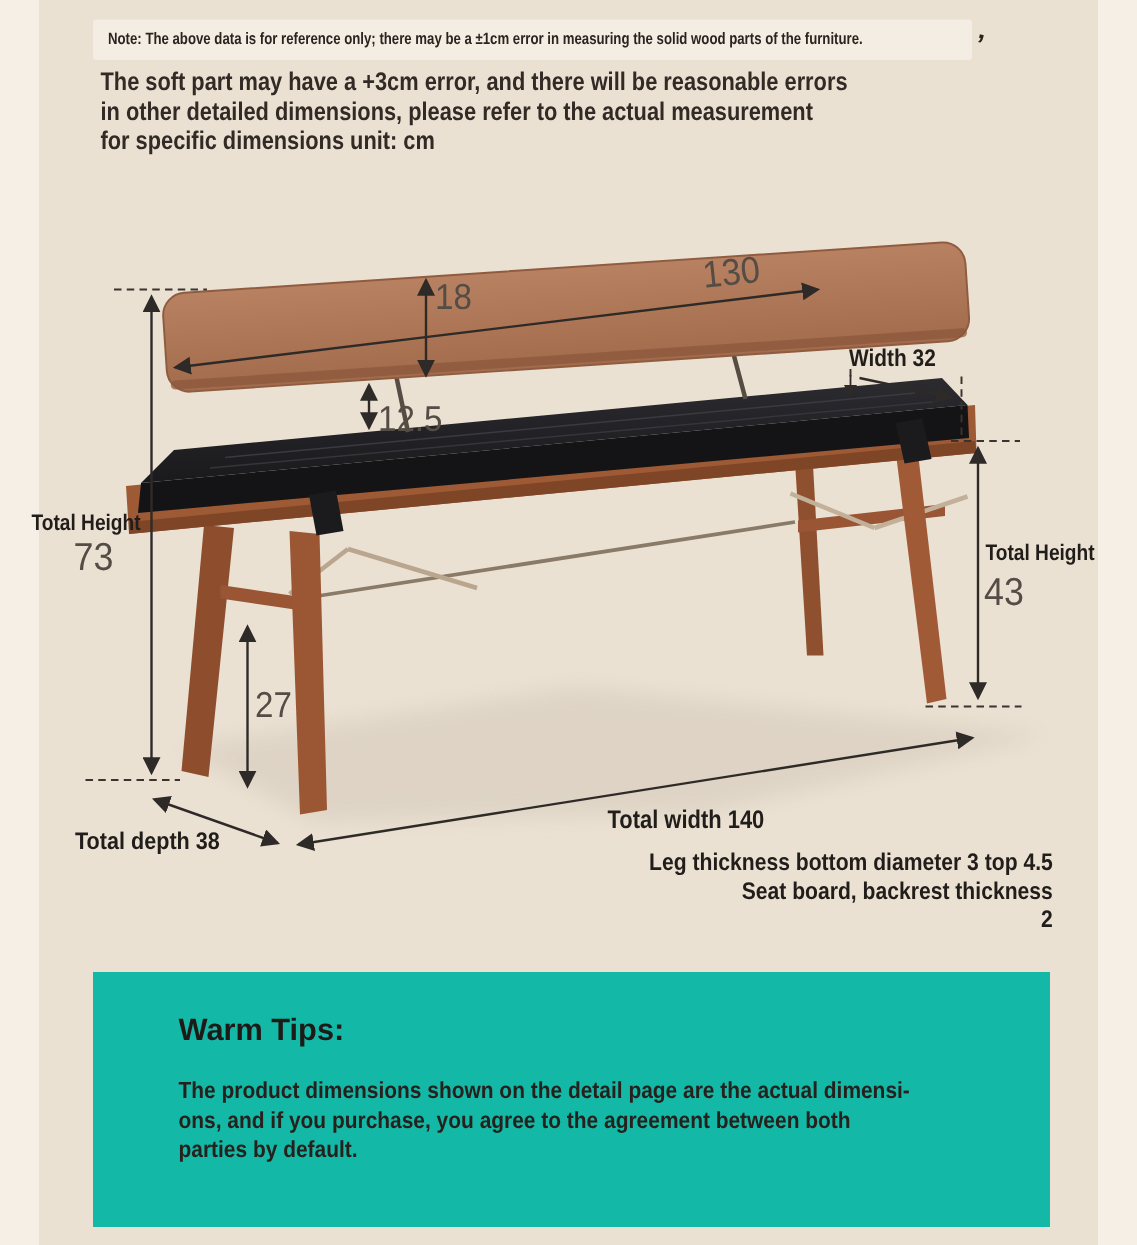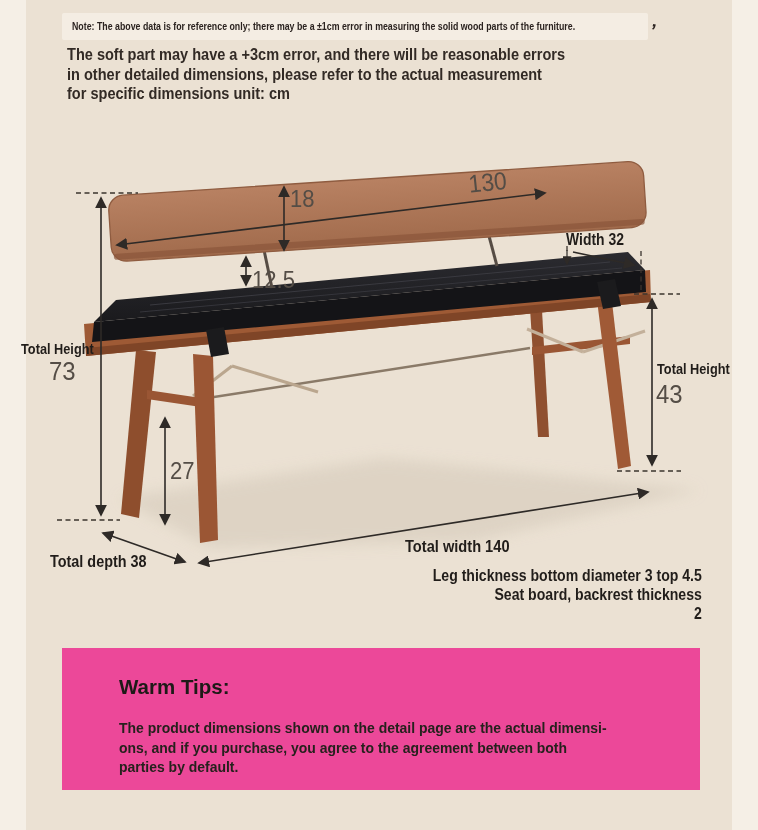--- a/index.html
+++ b/index.html
@@ -26,22 +26,22 @@
   .lbl{position:absolute;font-weight:bold;color:#211d1a;white-space:nowrap;
     transform-origin:left top;}
   .num{position:absolute;font-weight:normal;color:#544d46;white-space:nowrap;
     transform-origin:left top;}
 
   .spec-block{position:absolute;right:56px;top:566px;text-align:right;
     font-size:16px;font-weight:bold;color:#211d1a;line-height:19px;
     transform:scaleX(.88);transform-origin:right top;}
   .spec-block div{white-space:nowrap;}
 
-  .tips-box{position:absolute;left:62px;top:648px;width:638px;height:142px;
-    background:#ec4899;}
+  .tips-box{position:absolute;left:62px;top:648px;width:638px;height:170px;
+    background:#14b8a6;}
   .tips-title{position:absolute;left:57px;top:27px;font-size:20.5px;font-weight:bold;
     color:#1d1a17;white-space:nowrap;}
   .tips-body{position:absolute;left:57px;top:70px;font-size:15.5px;font-weight:bold;
     color:#26211d;line-height:19.5px;transform:scaleX(.9);transform-origin:left top;}
   .tips-body div{white-space:nowrap;}
 
   svg.scene{position:absolute;left:0;top:0;}
 </style>
 </head>
 <body>

